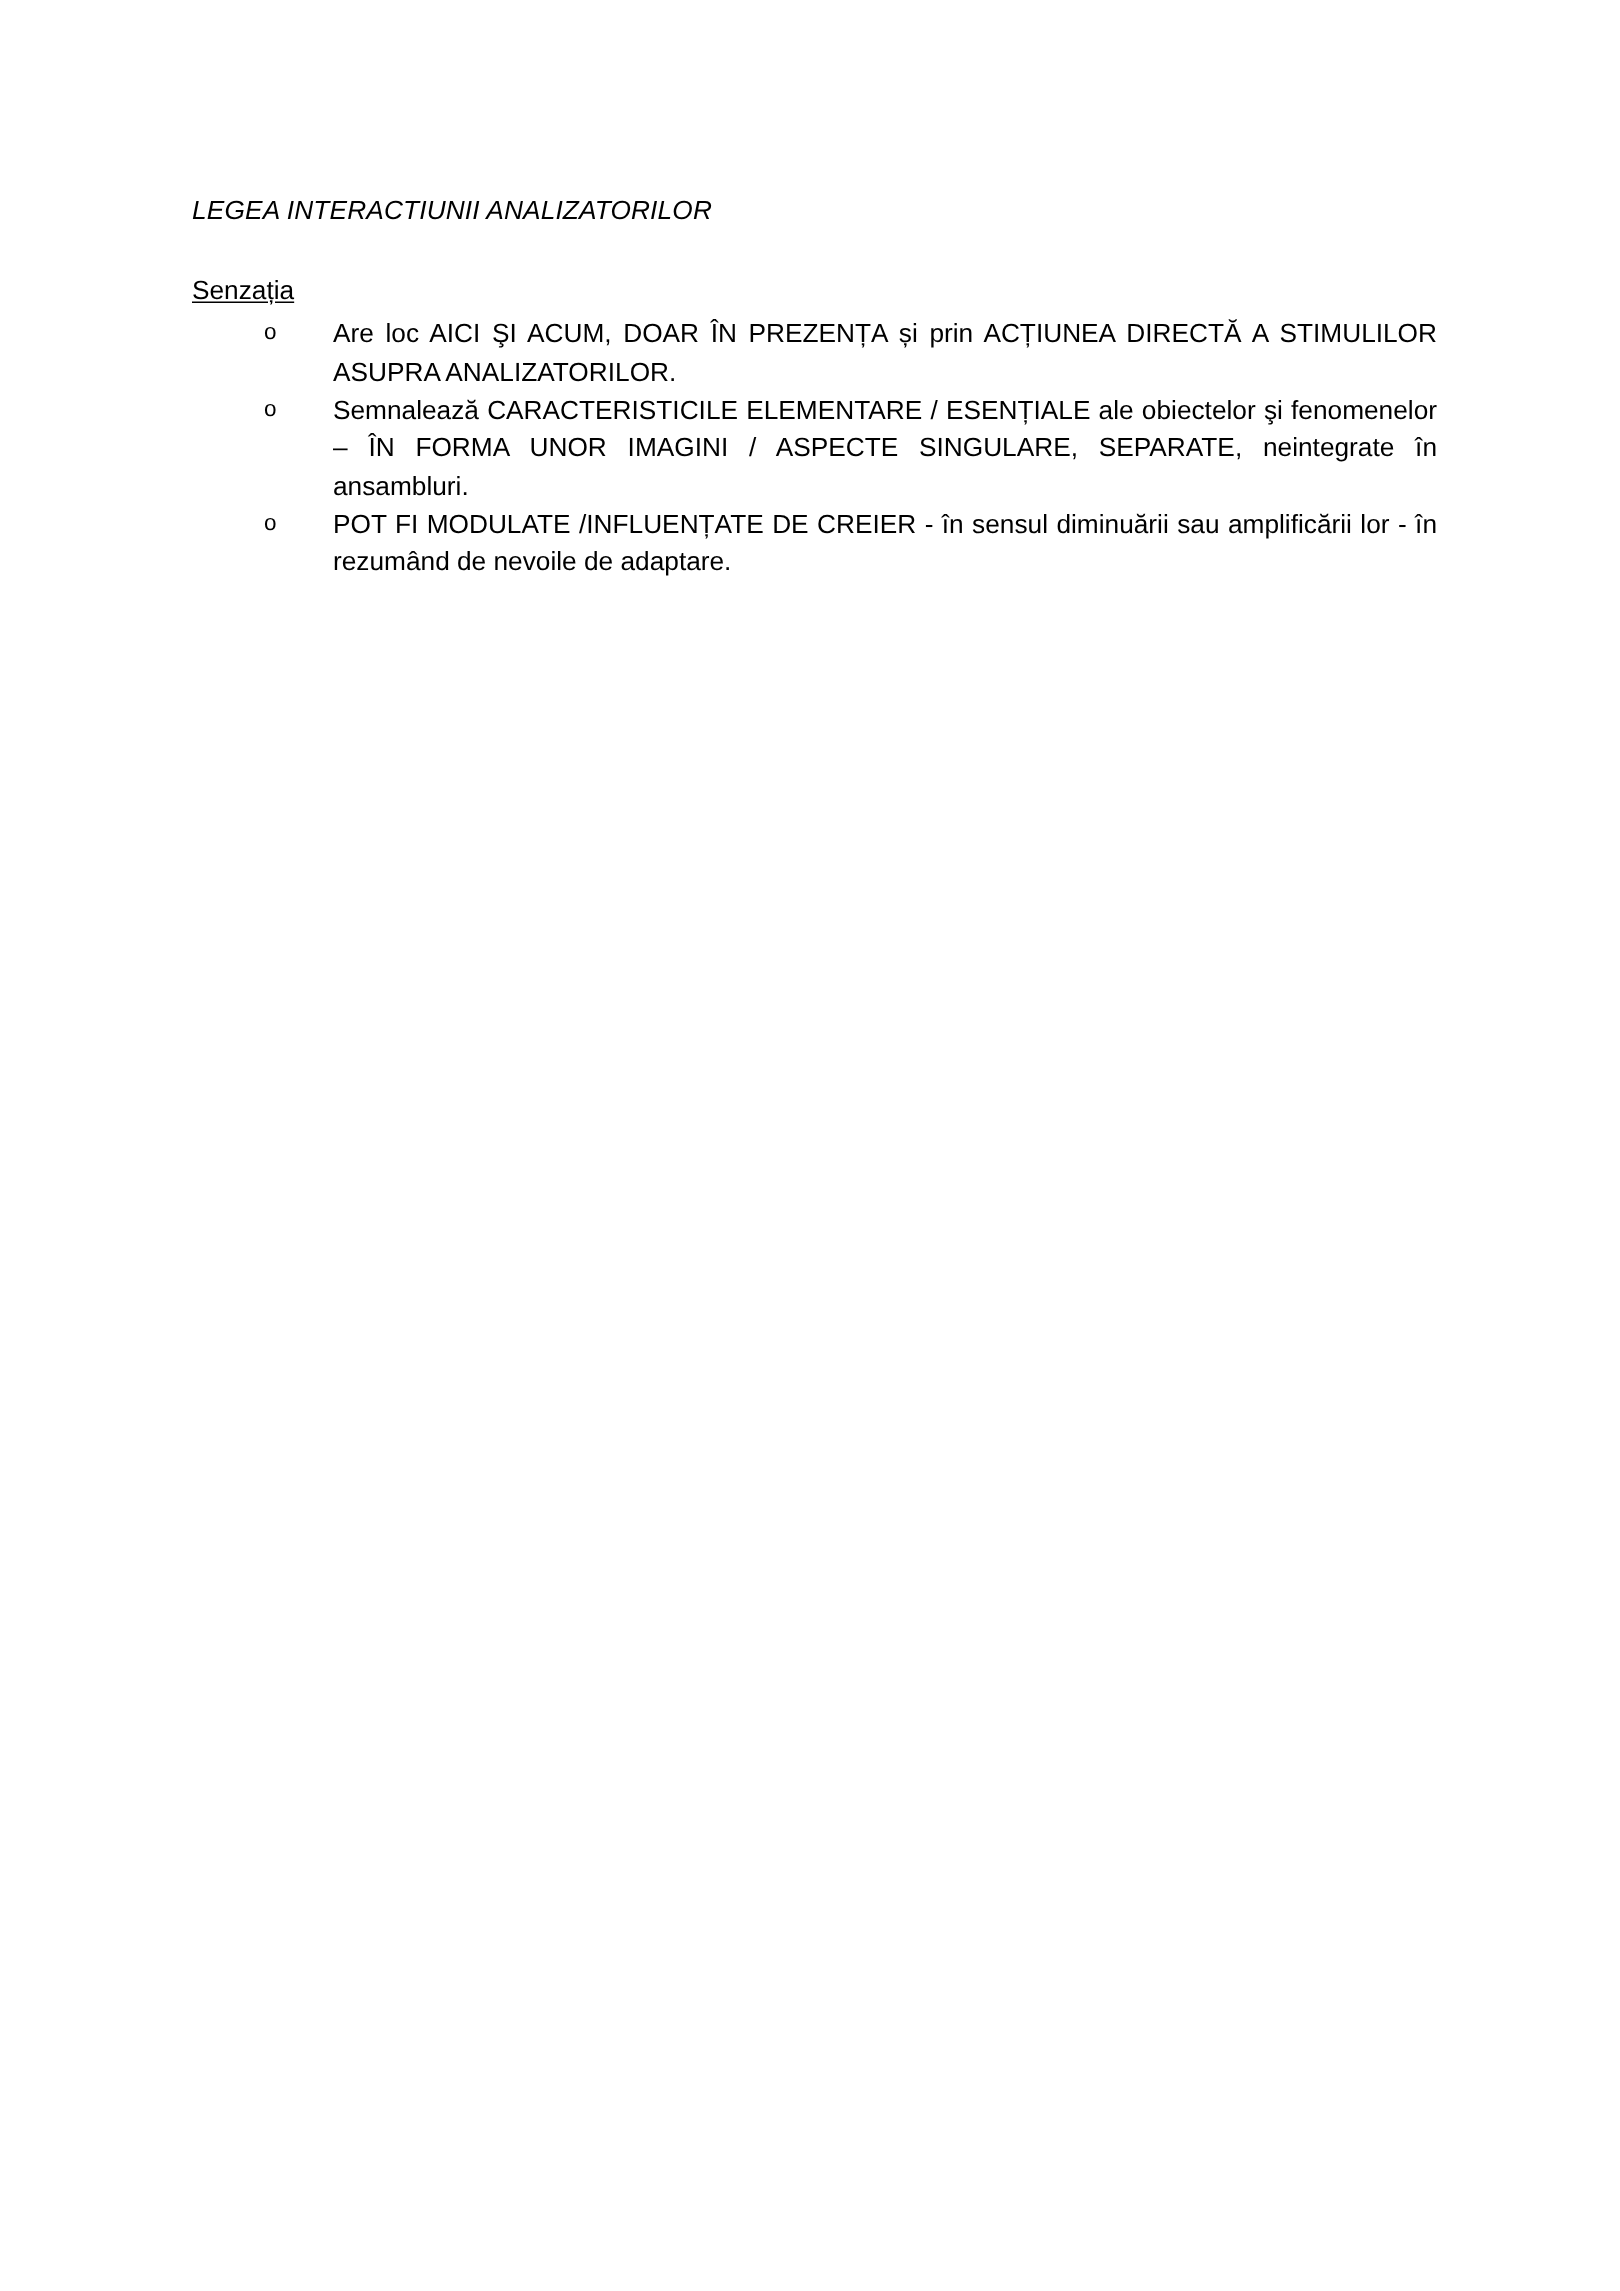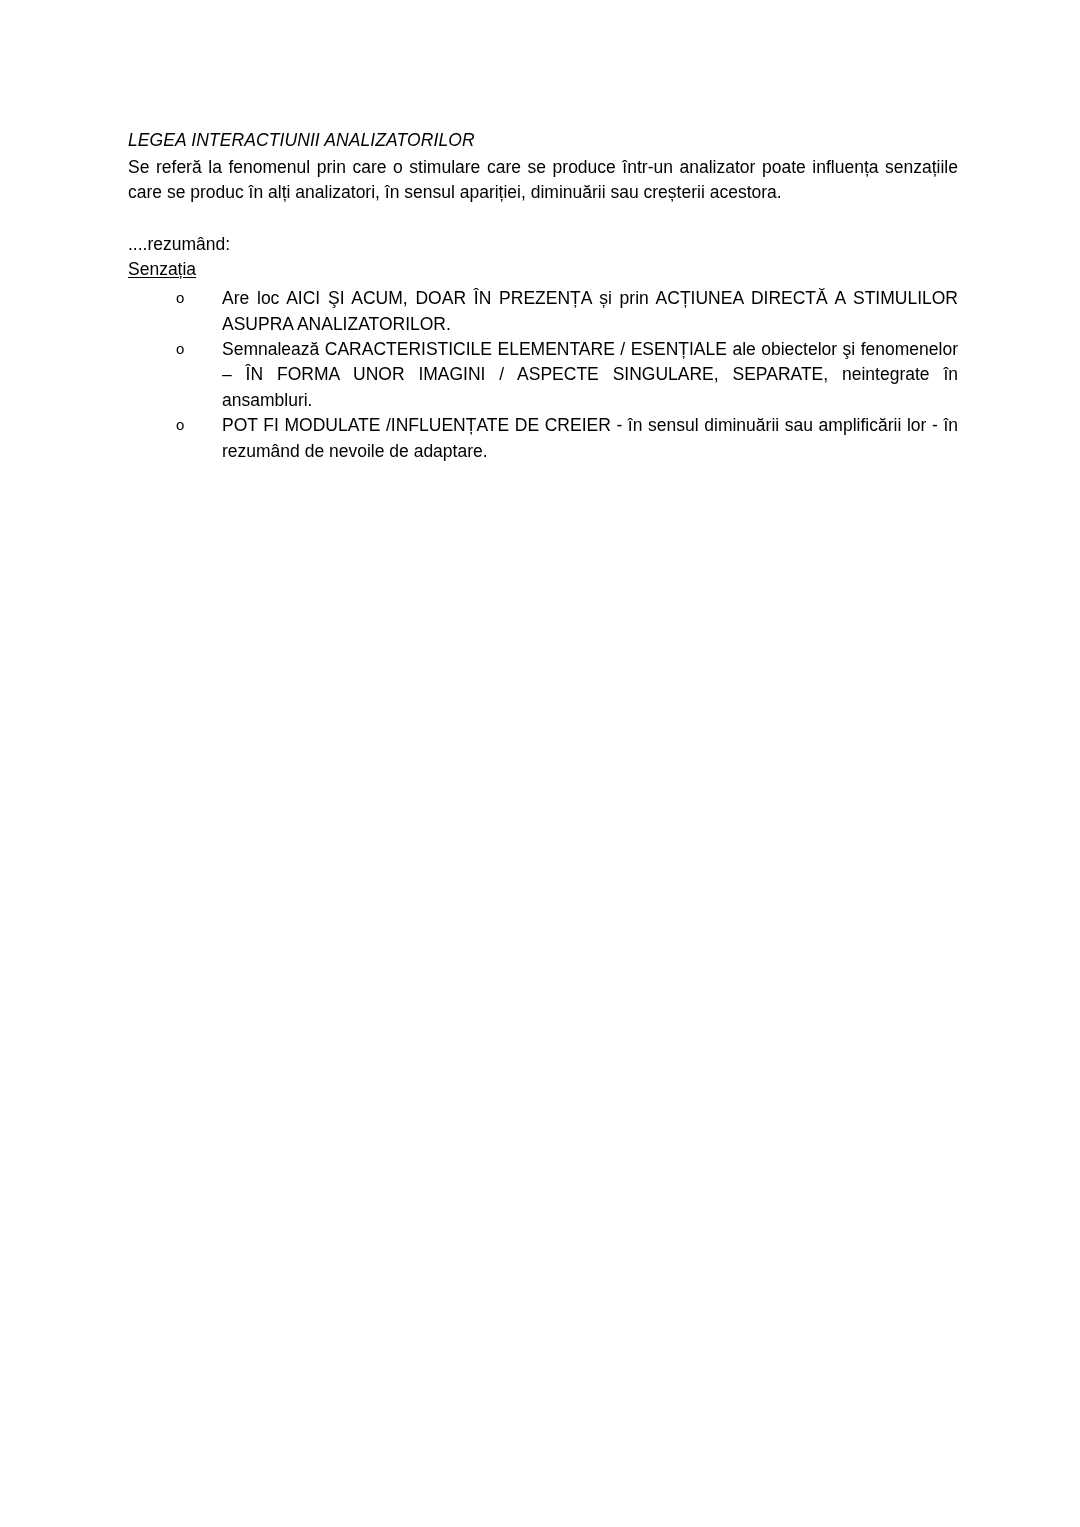--- a/index.html
+++ b/index.html
@@ -76,25 +76,23 @@
   .nojust { text-align: left; }
 </style>
 </head>
 <body>
 
 <div class="page">
   <div class="doc-body">
 
     <div class="heading">LEGEA INTERACTIUNII ANALIZATORILOR</div>
 
-    <p class="para">Se referă la fenomenul prin care o stimulare care se produce într-un analizator poate influența senzațiile care se produc în alți analizatori, în sensul apariției, diminuării sau creșterii acestora.</p>
 
     <div class="spacer"></div>
 
-    <p class="plain-line">....rezumând:</p>
 
     <p class="plain-line underlined">Senzația</p>
 
     <ul class="bullet-list">
       <li>
         <span class="marker">o</span>
         <span class="li-text">Are loc AICI ŞI ACUM, DOAR ÎN PREZENȚA și prin ACȚIUNEA DIRECTĂ A STIMULILOR ASUPRA ANALIZATORILOR.</span>
       </li>
       <li>
         <span class="marker">o</span>

